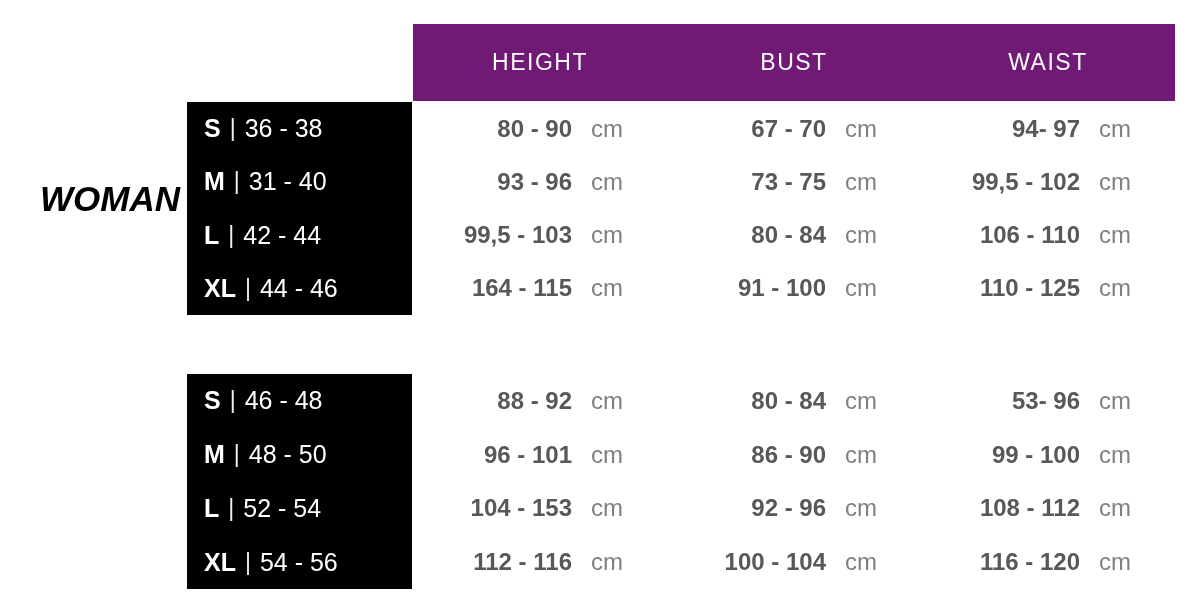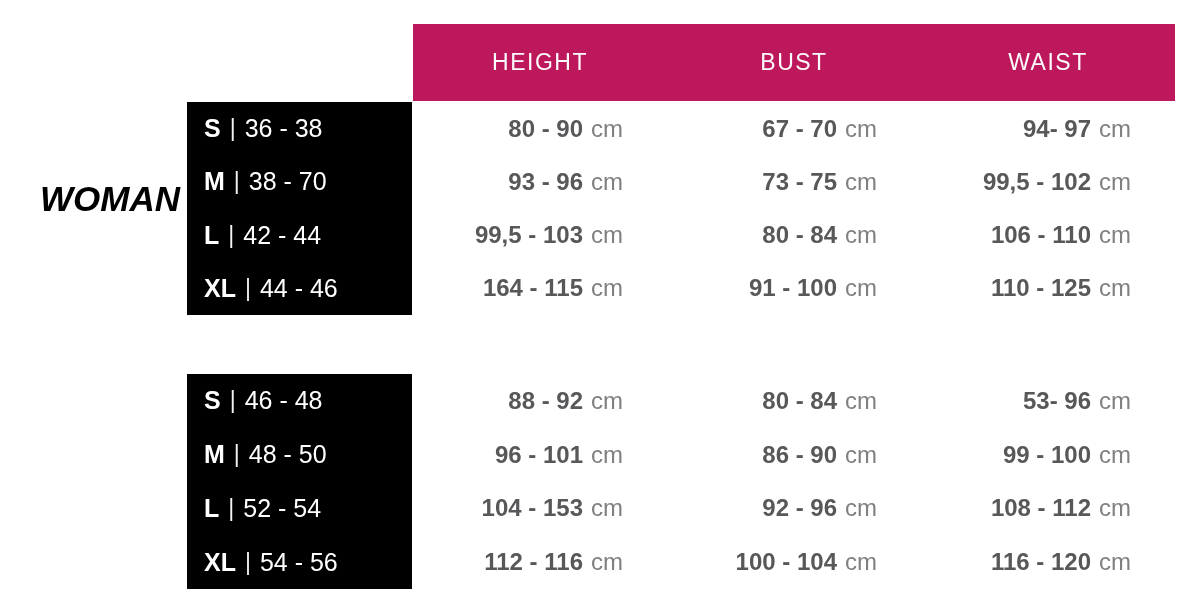--- a/index.html
+++ b/index.html
@@ -3,21 +3,21 @@
 <meta charset="utf-8">
 <style>
   html,body { margin:0; padding:0; background:#fff; }
   .canvas {
     position:relative; width:1200px; height:611px; background:#ffffff;
     font-family:"Liberation Sans", sans-serif; overflow:hidden;
   }
   
   .header-bar {
     position:absolute; left:413px; top:24px; width:762px; height:77px;
-    background:#be185d; display:flex;
+    background:#701a75; display:flex;
   }
   .hcol {
     flex:1; display:flex; align-items:center; justify-content:center;
     color:#fbfbfb; font-size:23px; font-weight:400; letter-spacing:1.5px;
   }
   
   .size-box {
     position:absolute; left:187px; width:225px; background:#000;
     display:flex; flex-direction:column;
   }
@@ -35,21 +35,21 @@
     position:absolute; left:413px; width:762px;
     display:grid; grid-template-columns:repeat(3,1fr); grid-template-rows:repeat(4,1fr);
   }
   .values.woman { top:102px; height:213px; }
   .values.man   { top:374px; height:215px; }
   .cell {
     display:flex; align-items:center; justify-content:flex-end;
     padding-right:44px; white-space:nowrap;
   }
   .num  { font-weight:700; font-size:24px; color:#58585a; }
-  .unit { font-weight:400; font-size:24px; color:#7e8082; margin-left:8px; }
+  .unit { font-weight:400; font-size:24px; color:#7e8082; margin-left:19px; }
   
   .gender-label {
     position:absolute; left:0; width:170px; text-align:right;
     font-size:35px; line-height:1; font-style:italic; font-weight:700; color:#000;padding-left:10px;
   }
   .gender-label.woman { top:181px; }
   .gender-label.man   { top:457px; }
 </style>
 </head>
 <body>
@@ -66,21 +66,21 @@
 
   <div class="size-box woman">
     <div class="size-row">
       <span class="size-letter">S</span>
       <span class="sep">|</span>
       <span class="size-range">36 - 38</span>
     </div>
     <div class="size-row">
       <span class="size-letter">M</span>
       <span class="sep">|</span>
-      <span class="size-range">38 - 70</span>
+      <span class="size-range">31 - 40</span>
     </div>
     <div class="size-row">
       <span class="size-letter">L</span>
       <span class="sep">|</span>
       <span class="size-range">42 - 44</span>
     </div>
     <div class="size-row">
       <span class="size-letter">XL</span>
       <span class="sep">|</span>
       <span class="size-range">44 - 46</span>

